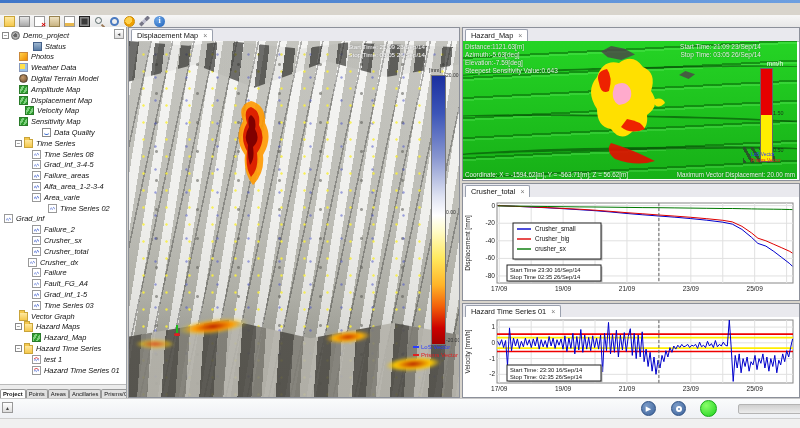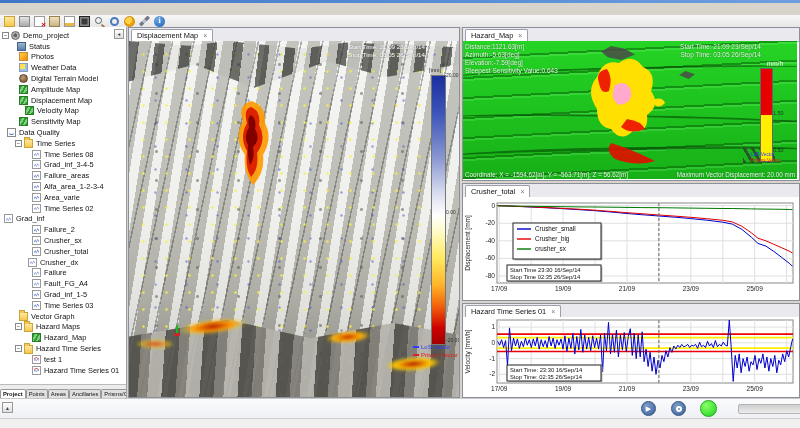--- a/index.html
+++ b/index.html
@@ -20,21 +20,21 @@
   .search-icon::after{content:'';position:absolute;right:0px;bottom:0px;width:4px;height:2px;background:#975;transform:rotate(45deg);}
   .settings-icon::before{content:'';position:absolute;inset:1px;border:2.5px solid #4a7ac0;border-radius:50%;}
   .alarm-icon{background:radial-gradient(circle at 40% 35%,#ffd24d 0 45%,#f0a000 45%);border-radius:50%;border:1px solid #c80;}
   .tools-icon{background:linear-gradient(45deg,#778 0 40%,#bbc 40% 60%,#778 60%);clip-path:polygon(0 78%,78% 0,100% 22%,22% 100%);}
   .info-icon{background:radial-gradient(circle at 35% 30%,#6fa8e8,#1b5fb8);border-radius:50%;}
   .info-icon::after{content:'i';position:absolute;inset:0;color:#fff;font-size:8px;line-height:10px;text-align:center;font-weight:bold;font-family:"Liberation Serif",serif;}
 
   
   .sidebar{position:absolute;top:27px;left:0;width:127px;bottom:30px;background:#fff;border-right:1px solid #9aa0a8;box-sizing:border-box;}
   .tree{position:absolute;top:3px;left:0;right:0;bottom:14px;overflow:hidden;}
-  .tree-row{height:10.8px;display:flex;align-items:center;white-space:nowrap;font-size:7.4px;}
+  .tree-row{height:10.8px;display:flex;align-items:center;white-space:nowrap;font-size:7.4px;font-style:italic;}
   .expander{width:7px;height:7px;flex:none;border:1px solid #888;background:#fff;font-size:6px;line-height:4.5px;text-align:center;margin-right:2px;box-sizing:border-box;color:#333;}
   .exp-space{width:4px;flex:none;}
   .ticon{width:9px;height:9px;flex:none;margin-right:3px;position:relative;box-sizing:border-box;}
   .project-gear-icon{background:radial-gradient(circle at 50% 50%,#666 0 2px,#b0b0b0 2px);border-radius:50%;border:1px solid #666;}
   .status-icon{background:linear-gradient(#9db6d0,#5a7da6);border:1px solid #44618a;}
   .photos-icon{background:linear-gradient(135deg,#ffd24d,#f08c00);border:1px solid #c9883a;}
   .weather-icon{background:radial-gradient(circle at 35% 35%,#ffe14d 0 3px,#9cc3e8 3px);border:1px solid #8899bb;}
   .terrain-icon{background:radial-gradient(circle at 40% 35%,#c49a6c,#6b4a2a);border-radius:50%;border:1px solid #554433;}
   .map-icon{background:repeating-linear-gradient(120deg,#2e9e2e 0 2px,#7fd07f 2px 4px);border:1px solid #2a7a2a;}
   .quality-icon{background:#fff;border:1px solid #888;}
@@ -147,21 +147,21 @@
       <span class="tbtn info-icon"></span>
     </div>
 
   <div class="sidebar">
     <div id="tree" class="tree">
         <div class="tree-row" style="padding-left: 2px;">
           <span class="expander">−</span>
           <span class="ticon project-gear-icon"></span>
           <span>Demo_project</span>
         </div>
-        <div class="tree-row" style="padding-left: 13px; text-align: center;">
+        <div class="tree-row" style="padding-left: 29px; text-align: center;">
           <span class="exp-space"></span>
           <span class="ticon status-icon"></span>
           <span>Status</span>
         </div>
         <div class="tree-row" style="padding-left: 15px;">
           <span class="exp-space"></span>
           <span class="ticon photos-icon"></span>
           <span>Photos</span>
         </div>
         <div class="tree-row" style="padding-left: 15px;">
@@ -187,21 +187,21 @@
         <div class="tree-row" style="padding-left: 21px;">
           <span class="exp-space"></span>
           <span class="ticon map-icon"></span>
           <span>Velocity Map</span>
         </div>
         <div class="tree-row" style="padding-left: 15px;">
           <span class="exp-space"></span>
           <span class="ticon map-icon"></span>
           <span>Sensitivity Map</span>
         </div>
-        <div class="tree-row" style="padding-left: 3px;">
+        <div class="tree-row" style="padding-left: 26px; margin-left: 12px;">
           <span class="exp-space"></span>
           <span class="ticon quality-icon"></span>
           <span>Data Quality</span>
         </div>
         <div class="tree-row" style="padding-left: 15px;">
           <span class="expander">−</span>
           <span class="ticon folder-icon"></span>
           <span>Time Series</span>
         </div>
         <div class="tree-row" style="padding-left: 28px;">
@@ -222,21 +222,21 @@
         <div class="tree-row" style="padding-left: 28px;">
           <span class="exp-space"></span>
           <span class="ticon chart-icon"></span>
           <span>Alfa_area_1-2-3-4</span>
         </div>
         <div class="tree-row" style="padding-left: 28px;">
           <span class="exp-space"></span>
           <span class="ticon chart-icon"></span>
           <span>Area_varie</span>
         </div>
-        <div class="tree-row" style="padding-left: 28px;">
+        <div class="tree-row" style="padding-left: 28px; margin-left: 16px;">
           <span class="exp-space"></span>
           <span class="ticon chart-icon"></span>
           <span>Time Series 02</span>
         </div>
         <div class="tree-row" style="">
           <span class="exp-space"></span>
           <span class="ticon chart-icon"></span>
           <span>Grad_inf</span>
         </div>
         <div class="tree-row" style="padding-left: 28px;">

